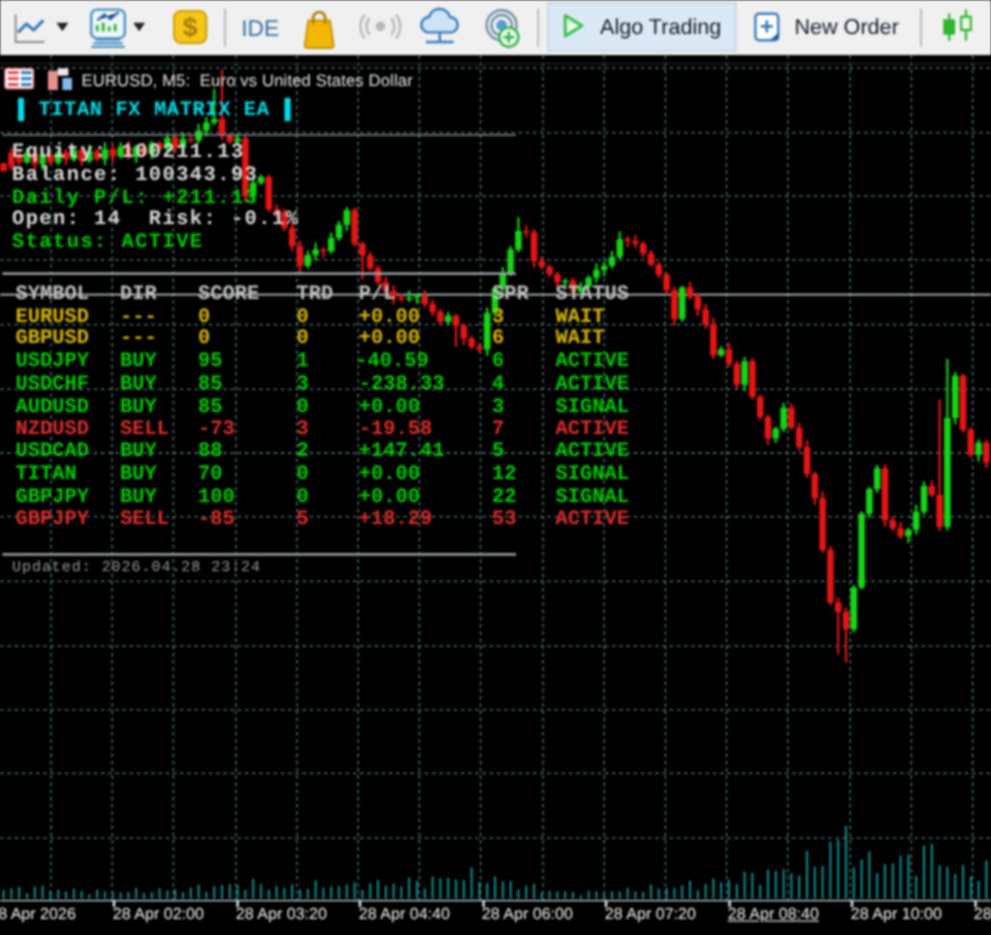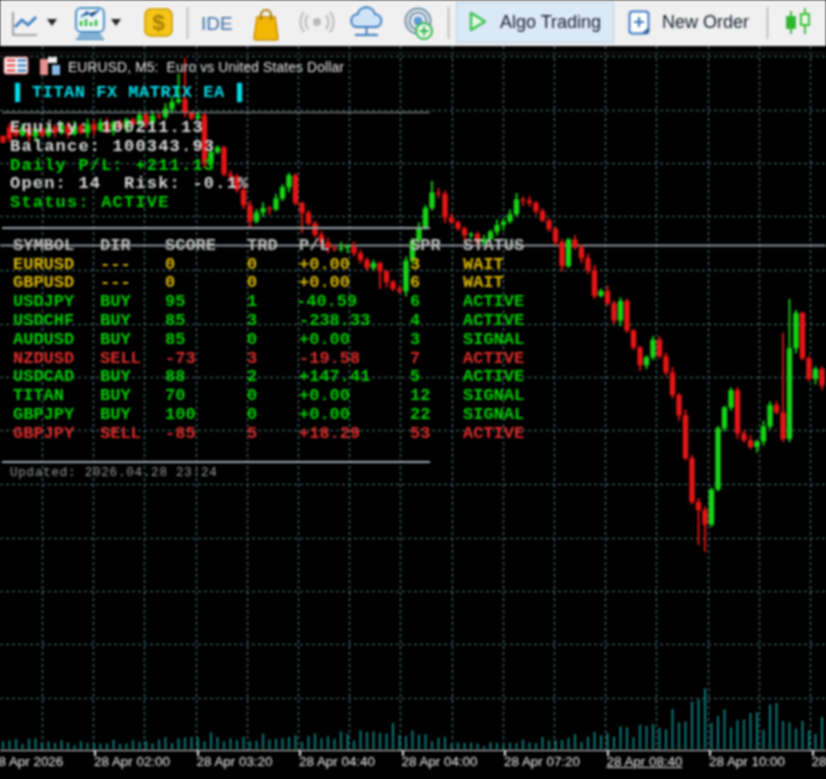--- a/index.html
+++ b/index.html
@@ -204,21 +204,21 @@
 <div class="prow" style="top:424.7px;left:463px;color:#dd2b2b;">ACTIVE</div>
 <div class="prow" style="top:464px;left:10px;color:#9a9a9a;font-size:12.5px;font-weight:normal;letter-spacing:0.8px;">Updated: 2026.04.28 23:24</div>
 </div>
 </div>
 <div id="axisline"></div>
 <div id="axis">
 <div class="alab" style="left:-9px;">28 Apr 2026</div>
 <div class="alab" style="left:94px;">28 Apr 02:00</div>
 <div class="alab" style="left:196.5px;">28 Apr 03:20</div>
 <div class="alab" style="left:299px;">28 Apr 04:40</div>
-<div class="alab" style="left:401.5px;">28 Apr 04:00</div>
+<div class="alab" style="left:401.5px;">28 Apr 06:00</div>
 <div class="alab" style="left:504px;">28 Apr 07:20</div>
 <div class="alab" style="left:606.5px;text-decoration:underline;">28 Apr 08:40</div>
 <div class="alab" style="left:709px;">28 Apr 10:00</div>
 <div class="alab" style="left:811.5px;">28 Apr 11:20</div>
 </div>
 <div class="tick" style="left:94px;"></div>
 <div class="tick" style="left:196.5px;"></div>
 <div class="tick" style="left:299px;"></div>
 <div class="tick" style="left:401.5px;"></div>
 <div class="tick" style="left:504px;"></div>

